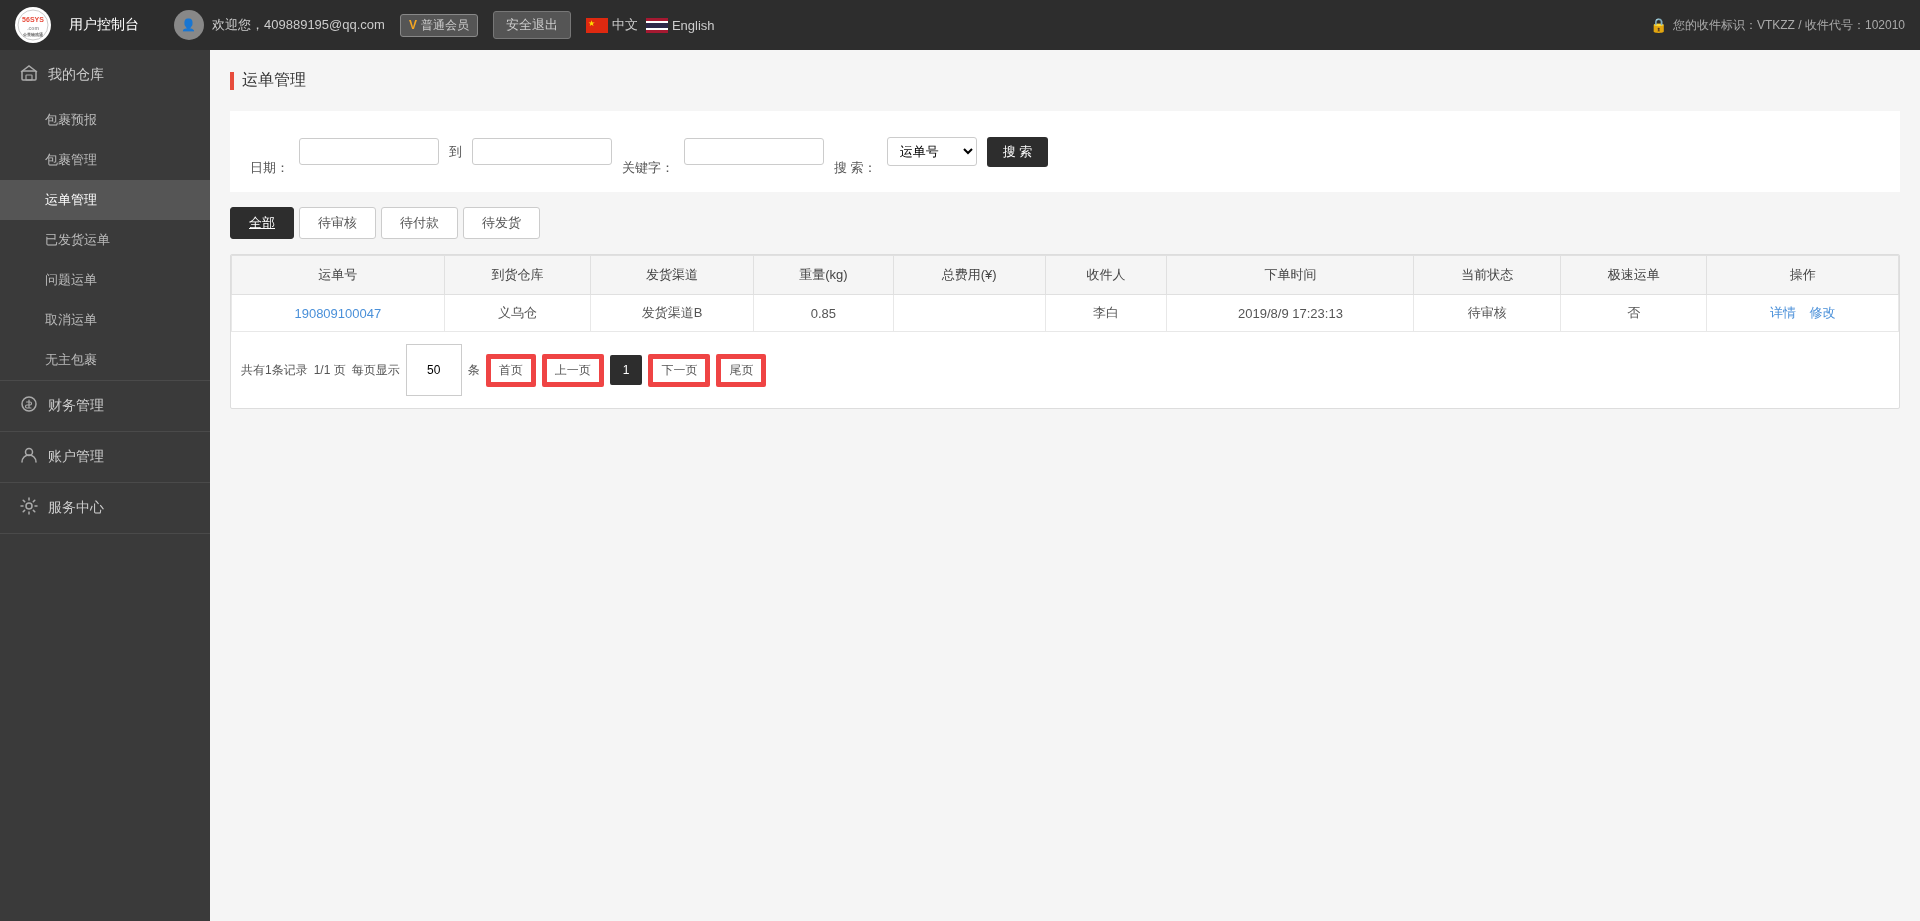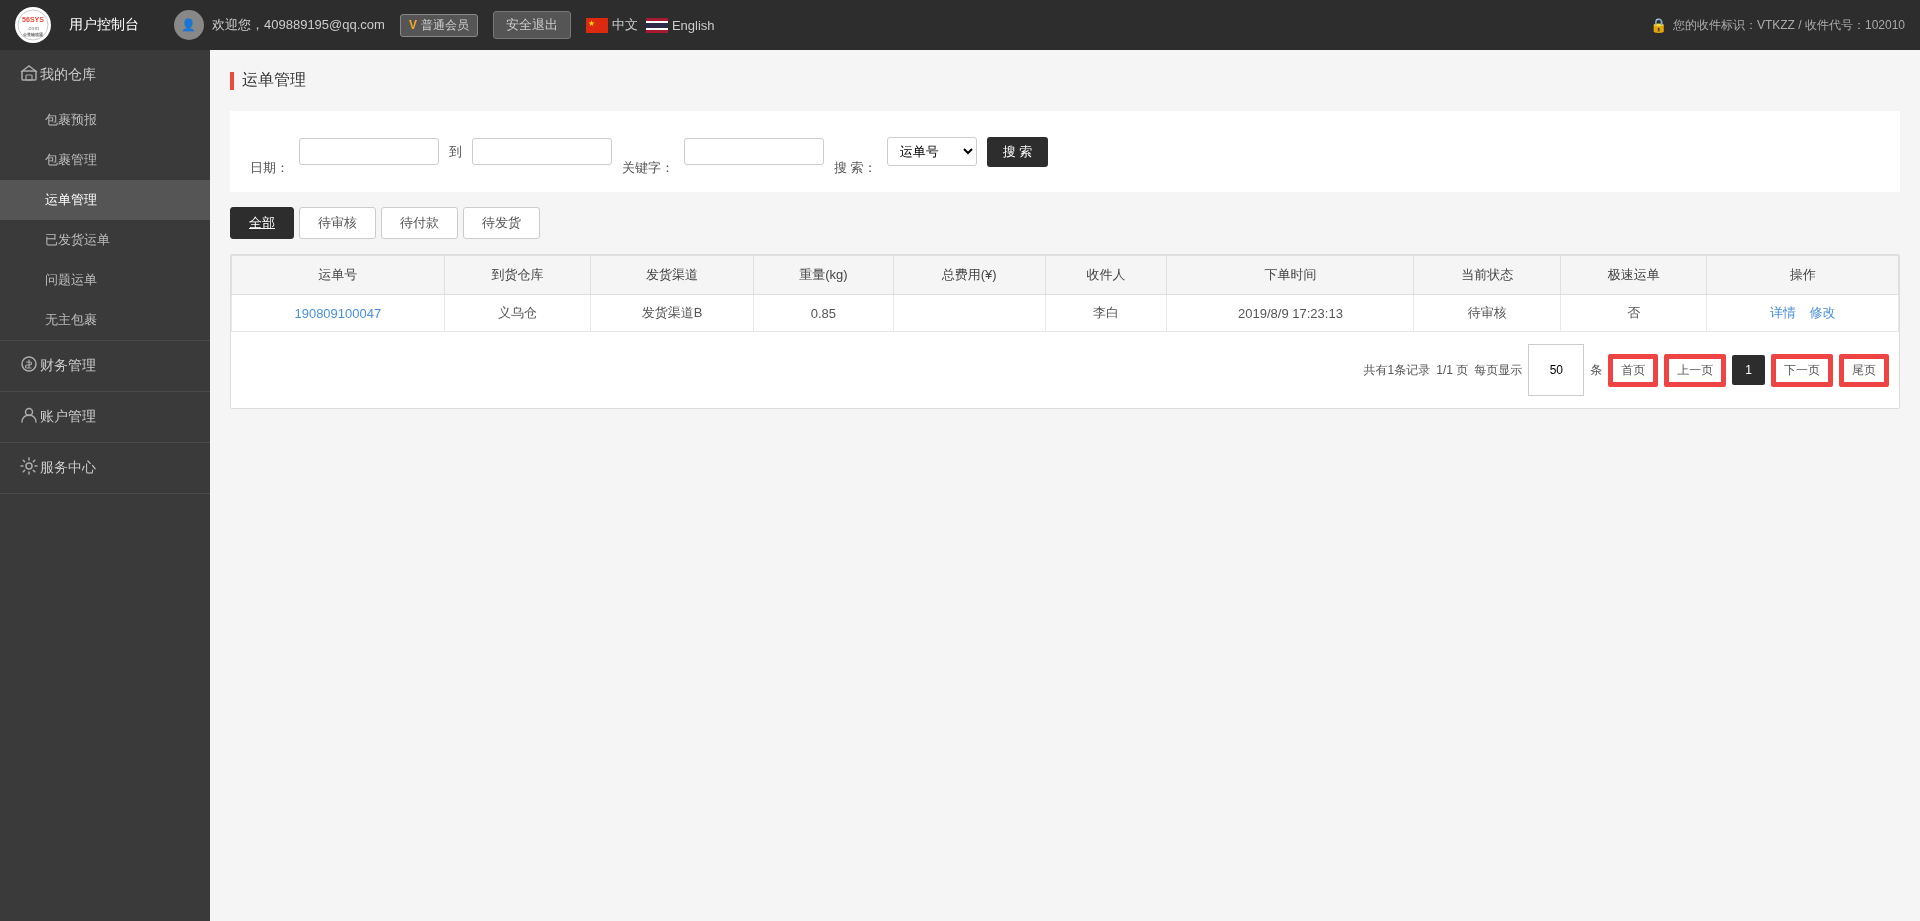--- a/index.html
+++ b/index.html
@@ -120,21 +120,21 @@
     }
     .sidebar-section {
       border-bottom: 1px solid #4a4a4a;
     }
     .sidebar-section-header {
       display: flex; align-items: center;
       padding: 14px 20px;
       color: #ccc;
       font-size: 14px;
       cursor: pointer;
-      gap: 2px;
+      gap: 10px;
     }
     .sidebar-section-header .s-icon { font-size: 16px; color: #aaa; }
     .sidebar-item {
       padding: 11px 20px 11px 45px;
       color: #bbb;
       cursor: pointer;
       font-size: 13px;
     }
     .sidebar-item.active {
       background: #555;
@@ -254,21 +254,20 @@
     .link-blue { color: #4a90d9; cursor: pointer; text-decoration: none; }
     .action-link {
       color: #4a90d9;
       cursor: pointer;
       margin: 0 5px;
     }
 
     
     .pagination {
       display: flex;
-      justify-content: flex-end;
       align-items: center;
       padding: 12px 10px;
       gap: 6px;
       font-size: 12px;
       color: #555;
     }
     .page-btn {
       padding: 3px 8px;
       border: 5px solid #ef4444;
       background: #fff;
@@ -356,20 +355,23 @@
         <span>包裹管理</span>
       </div>
       <div class="sidebar-item active">
         <span>运单管理</span>
       </div>
       <div class="sidebar-item">
         <span>已发货运单</span>
       </div>
       <div class="sidebar-item">
         <span>问题运单</span>
+      </div>
+      <div class="sidebar-item">
+        <span>取消运单</span>
       </div>
       <div class="sidebar-item">
         <span>无主包裹</span>
       </div>
     </div>
 
     <div class="sidebar-section">
       <div class="sidebar-section-header">
         <span class="s-icon">
           <svg width="18" height="18" viewBox="0 0 18 18" fill="none">

